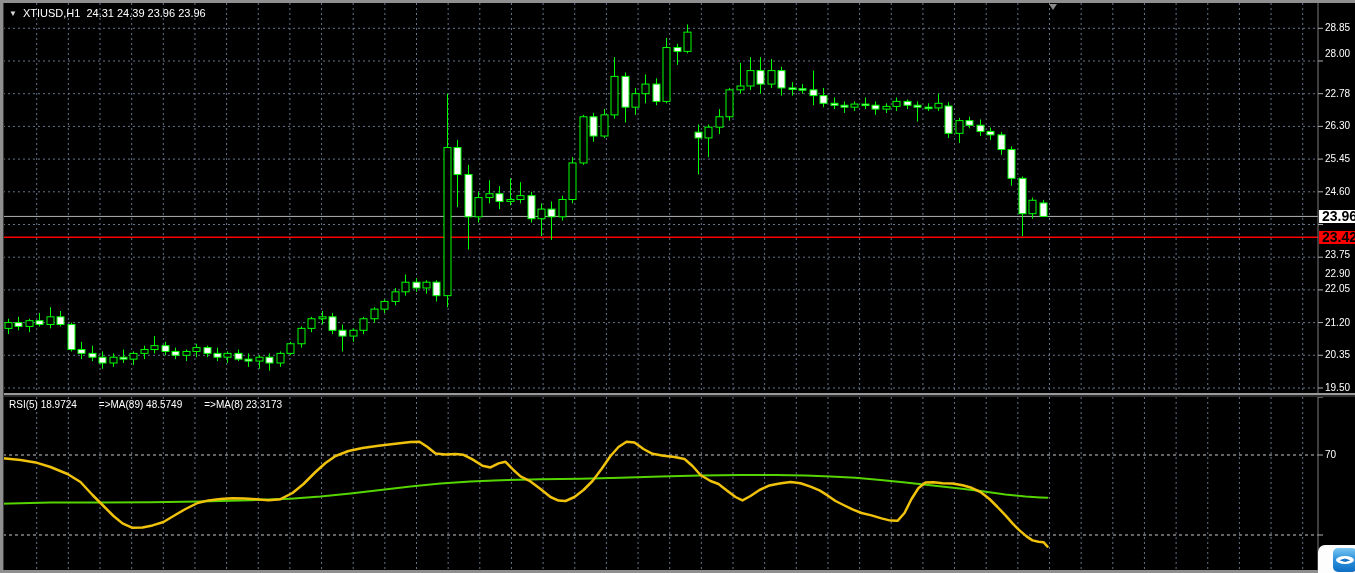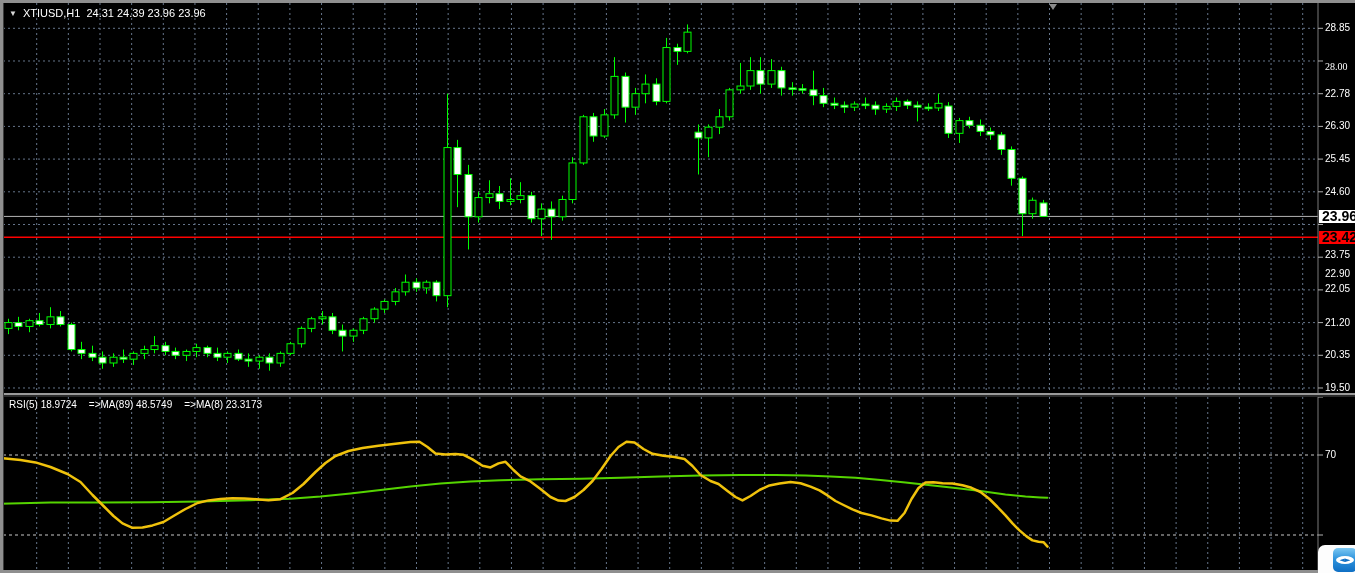--- a/index.html
+++ b/index.html
@@ -14,21 +14,21 @@
   #frame-left{left:0;top:0;width:3px;height:100%;}
   #frame-bottom{left:0;top:570px;width:100%;height:3px;}
   #frame-left-inner{position:absolute;left:3px;top:3px;width:1px;height:567px;background:#3c3c3c;z-index:30;}
   #title{
     position:absolute;left:9px;top:7px;color:#fff;font-size:11px;z-index:20;
     display:flex;align-items:center;gap:6px;white-space:nowrap;
   }
   #title .arrow{font-size:8px;color:#d8d8d8;line-height:11px;}
   #rsi-label{
     position:absolute;left:9px;top:399px;color:#fff;font-size:10px;z-index:20;
-    display:flex;gap:12px;white-space:nowrap;
+    display:flex;gap:22px;white-space:nowrap;
   }
   .axis-label{
     position:absolute;left:1325px;color:#fff;font-size:10px;line-height:12px;z-index:10;text-align:center;
   }
   .tag{
     position:absolute;left:1319px;font-size:14px;line-height:13px;height:13px;
     padding:0 3px;z-index:15;font-weight:bold;
   }
   #tag-current{background:#fff;color:#000;}
   #tag-bid{background:#f00;color:#000;}
@@ -590,21 +590,21 @@
   </div>
 
   <div id="rsi-label">
     <span>RSI(5) 18.9724</span>
     <span>=&gt;MA(89) 48.5749</span>
     <span>=&gt;MA(8) 23.3173</span>
   </div>
 
   <div id="price-axis">
       <div class="axis-label" style="top: 22.3px;">28.85</div>
-      <div class="axis-label" style="top: 61px; font-family: Liberation Serif, serif;">28.00</div>
+      <div class="axis-label" style="top: 48px;">28.00</div>
       <div class="axis-label" style="top: 87.699px;">22.78</div>
       <div class="axis-label" style="top: 120.398px;">26.30</div>
       <div class="axis-label" style="top: 153.098px;">25.45</div>
       <div class="axis-label" style="top: 185.798px;">24.60</div>
       <div class="axis-label" style="top: 229px; margin-top: 20px;">23.75</div>
       <div class="axis-label" style="top: 268px;">22.90</div>
       <div class="axis-label" style="top: 283px;">22.05</div>
       <div class="axis-label" style="top: 316.596px;">21.20</div>
       <div class="axis-label" style="top: 349.295px;">20.35</div>
       <div class="axis-label" style="top: 381.995px;">19.50</div>

